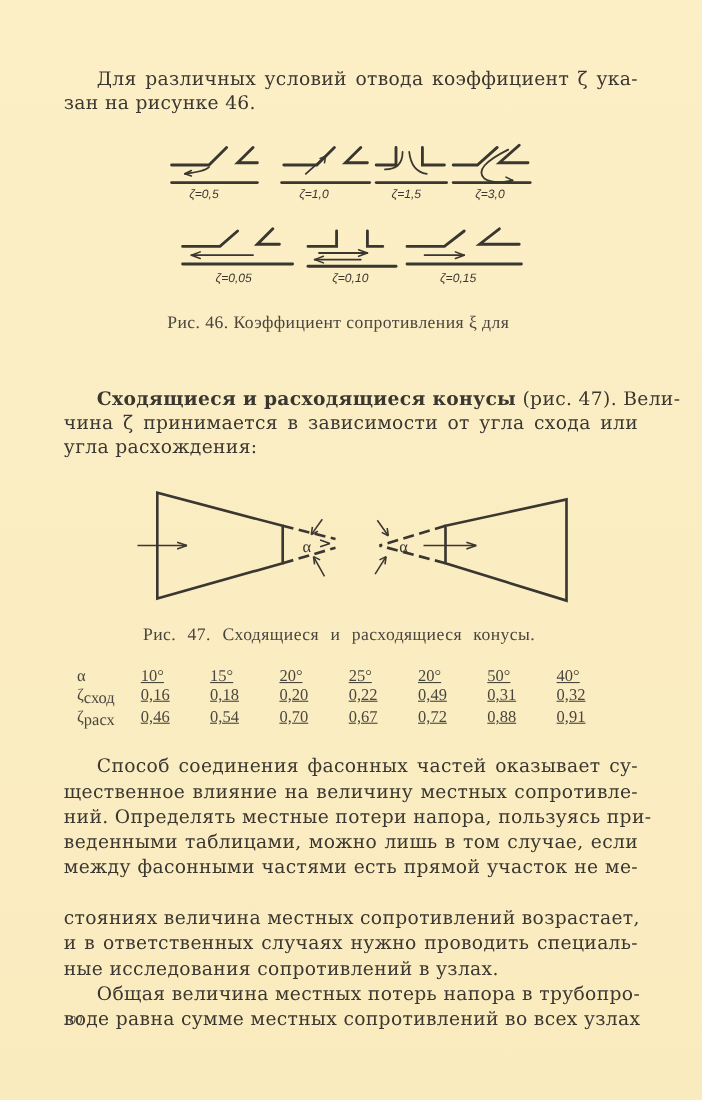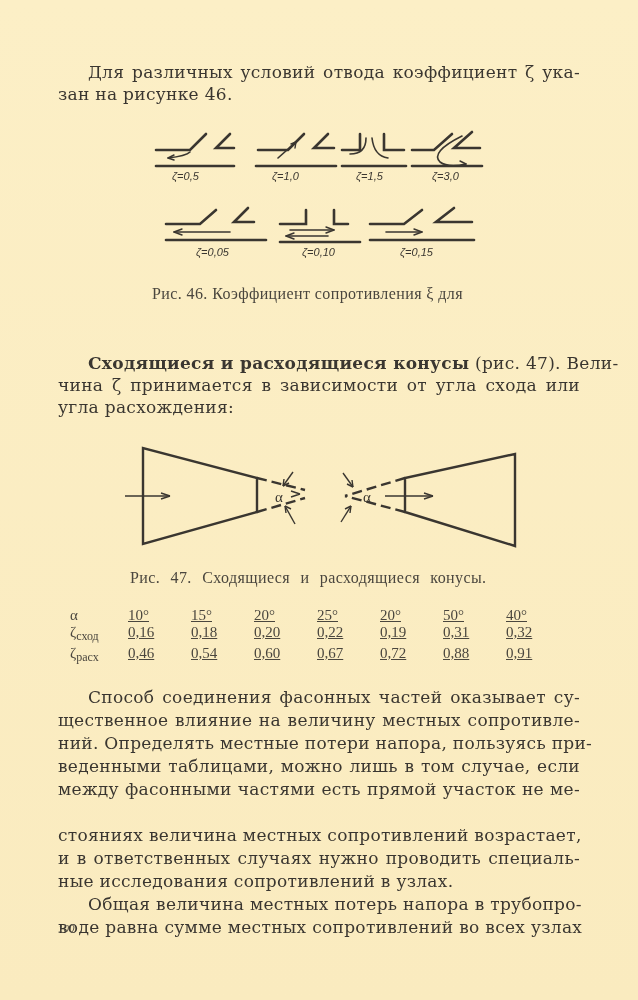--- a/index.html
+++ b/index.html
@@ -22,21 +22,21 @@
   .caption {
     position: absolute; font-size: 16px; line-height: 16px; color: #4a463e;
     font-family: "Liberation Serif", serif; white-space: nowrap; letter-spacing: 0.4px;
   }
   svg { position: absolute; }
   .tbl { position: absolute; left: 70px; top: 607px; width: 500px; font-family: "Liberation Serif", serif; font-size: 15px; line-height: 17px; color: #4a463e; }
   .tbl .row { display: flex; }
   .tbl .hd { width: 58px; }
   .tbl .cell { width: 63px; text-align: left; text-decoration: underline; }
   .zlab { font-size: 15px; }
-  .zlab sub { font-size: 12px; vertical-align: -3px; }
+  .zlab sub { font-size: 15px; vertical-align: -3px; }
   .pageno { position: absolute; left: 58px; top: 922px; font-size: 11px; font-style: italic; color: #4a463e; font-family: "Liberation Serif", serif; }
   .coef { font-family: "Liberation Sans", sans-serif; font-style: italic; font-size: 11px; fill: #3a3630; }
 </style>
 </head>
 <body>
 
 <div class="page">
 
   <div class="line indent" style="top:61px">Для различных условий отвода коэффициент ζ ука-</div>
   <div class="line last" style="top:83px">зан на рисунке 46.</div>
@@ -143,29 +143,29 @@
       <div class="cell">20°</div>
       <div class="cell">50°</div>
       <div class="cell">40°</div>
     </div>
     <div class="row">
       <div class="hd zlab"><span>ζ</span><sub>сход</sub></div>
       <div class="cell">0,16</div>
       <div class="cell">0,18</div>
       <div class="cell">0,20</div>
       <div class="cell">0,22</div>
-      <div class="cell">0,19</div>
+      <div class="cell">0,49</div>
       <div class="cell">0,31</div>
       <div class="cell">0,32</div>
     </div>
     <div class="row">
       <div class="hd zlab"><span>ζ</span><sub>расх</sub></div>
       <div class="cell">0,46</div>
       <div class="cell">0,54</div>
-      <div class="cell">0,60</div>
+      <div class="cell">0,70</div>
       <div class="cell">0,67</div>
       <div class="cell">0,72</div>
       <div class="cell">0,88</div>
       <div class="cell">0,91</div>
     </div>
   </div>
 
   <div class="line" style="top:709px">щественное влияние на величину местных сопротивле-</div>
   <div class="line indent" style="top:686px">Способ соединения фасонных частей оказывает су-</div>
   <div class="line" style="top:755px">веденными таблицами, можно лишь в том случае, если</div>

